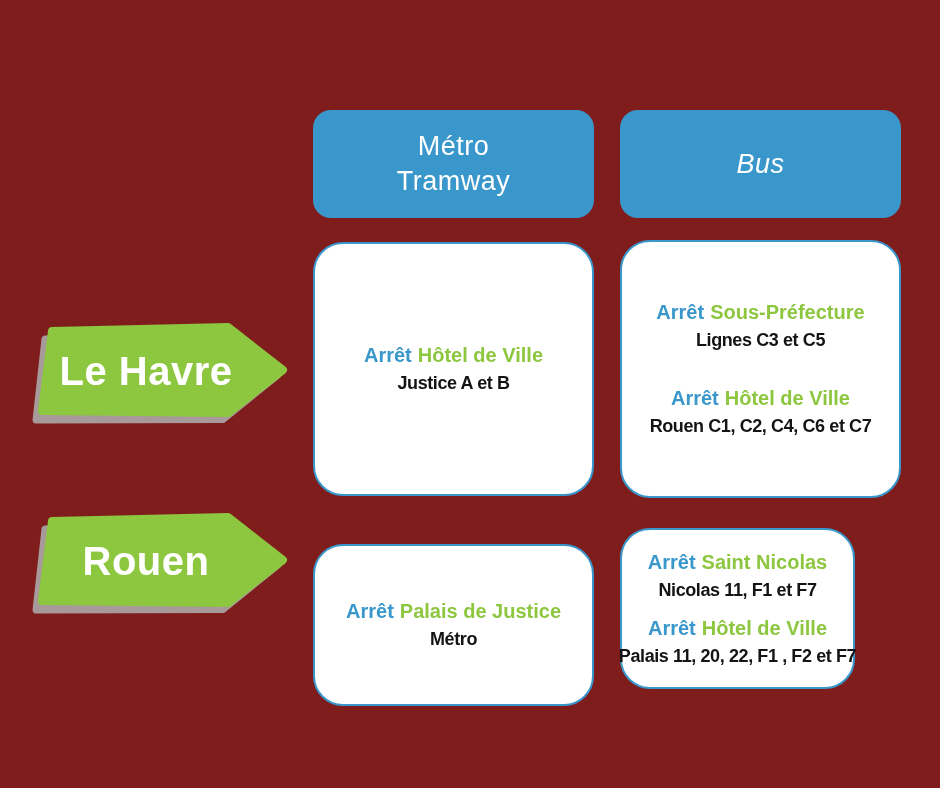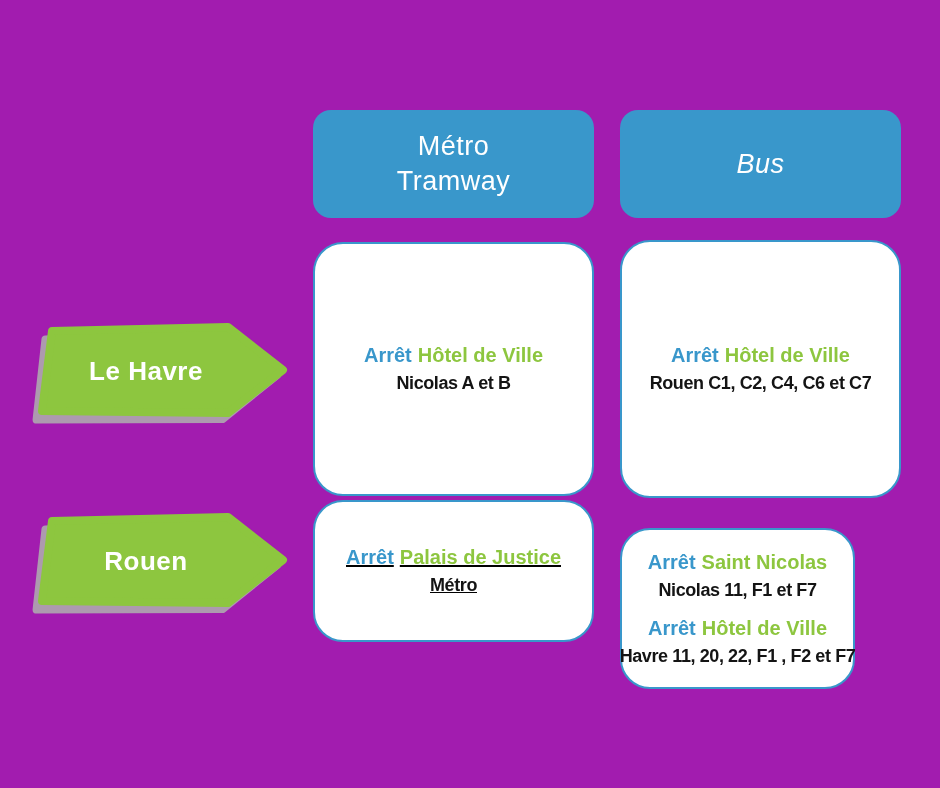--- a/index.html
+++ b/index.html
@@ -1,54 +1,54 @@
 <!DOCTYPE html>
 <html style="--blue: #3997cb; --green: #8dc63f; --ink: #141414; --shadow: #b0b0b0;"><head>
 <meta charset="utf-8">
 <style>
   :root{
     --blue:#3997cb; --green:#8dc63f; --ink:#141414; --shadow:#b0b0b0; --white:#ffffff;
   }
   *{margin:0;padding:0;box-sizing:border-box;}
   body{background:#ffffff;font-family:"Liberation Sans",sans-serif;}
-  .canvas{position:relative;width:940px;height:788px;background:#a21caf;overflow:hidden;}
+  .canvas{position:relative;width:940px;height:788px;background:#7f1d1d;overflow:hidden;}
 
   .col-header{
     position:absolute;display:flex;align-items:center;justify-content:center;
     background:var(--blue);color:var(--white);border-radius:18px;
     font-size:27px;line-height:35px;text-align:center;white-space:pre-line;
     font-weight:400;letter-spacing:.5px;
   }
   .hdr-metro{left:313px;top:110px;width:281px;height:108px;}
   .hdr-bus{left:620px;top:110px;width:281px;height:108px;font-style:italic;}
 
   .cell{
     position:absolute;background:#ffffff;border:2.5px solid var(--blue);
     border-radius:30px;display:flex;flex-direction:column;align-items:center;
     justify-content:center;text-align:center;
   }
   .cell-1{left:313px;top:242px;width:281px;height:254px;gap:36px;}
   .cell-2{left:620px;top:240px;width:281px;height:258px;gap:36px;}
-  .cell-3{left:313px;top:500px;width:281px;height:142px;gap:16px;text-decoration:underline;}
+  .cell-3{left:313px;top:544px;width:281px;height:162px;gap:16px;}
   .cell-4{left:620px;top:528px;width:235px;height:161px;gap:16px;}
 
   .entry{display:flex;flex-direction:column;gap:6px;}
   .stop-line{font-size:20px;font-weight:700;white-space:nowrap;}
   .arret{color:var(--blue);margin-right:6px;}
   .stopname{color:var(--green);}
   .detail{font-size:18px;font-weight:700;color:var(--ink);white-space:nowrap;letter-spacing:-0.4px;}
 
   .city-arrow{position:absolute;width:256px;height:98px;}
   .arrow-1{left:30px;top:322px;}
   .arrow-2{left:30px;top:512px;}
   .city-arrow svg{position:absolute;left:0;top:0;overflow:visible;}
   .city-label{
     position:absolute;left:0;top:7px;width:232px;height:84px;
     display:flex;align-items:center;justify-content:center;
-    color:var(--white);font-size:26px;font-weight:700;letter-spacing:.5px;
+    color:var(--white);font-size:40px;font-weight:700;letter-spacing:.5px;
   }
 </style>
 </head>
 <body>
 
 <div class="canvas">
 
   <div class="col-header hdr-metro">Métro
 Tramway</div>
   <div class="col-header hdr-bus">Bus</div>
@@ -67,25 +67,31 @@
       <polygon points="22,9 198,5 253,48 198,91 12,89" fill="var(--green)" stroke="var(--green)" stroke-width="8" stroke-linejoin="round"></polygon>
     </svg>
     <span class="city-label">Rouen</span>
   </div>
 
   <div class="cell cell-1">
     <div class="entry">
       <div class="stop-line">
         <span class="arret">Arrêt</span><span class="stopname">Hôtel de Ville</span>
       </div>
-      <div class="detail">Nicolas A et B</div>
+      <div class="detail">Justice A et B</div>
     </div>
   </div>
 
   <div class="cell cell-2">
+    <div class="entry">
+      <div class="stop-line">
+        <span class="arret">Arrêt</span><span class="stopname">Sous-Préfecture</span>
+      </div>
+      <div class="detail">Lignes C3 et C5</div>
+    </div>
     <div class="entry">
       <div class="stop-line">
         <span class="arret">Arrêt</span><span class="stopname">Hôtel de Ville</span>
       </div>
       <div class="detail">Rouen C1, C2, C4, C6 et C7</div>
     </div>
   </div>
 
   <div class="cell cell-3">
     <div class="entry">
@@ -100,17 +106,17 @@
     <div class="entry">
       <div class="stop-line">
         <span class="arret">Arrêt</span><span class="stopname">Saint Nicolas</span>
       </div>
       <div class="detail">Nicolas 11, F1 et F7</div>
     </div>
     <div class="entry">
       <div class="stop-line">
         <span class="arret">Arrêt</span><span class="stopname">Hôtel de Ville</span>
       </div>
-      <div class="detail">Havre 11, 20, 22, F1 , F2 et F7</div>
+      <div class="detail">Palais 11, 20, 22, F1 , F2 et F7</div>
     </div>
   </div>
 
 </div>
 
 </body></html>

